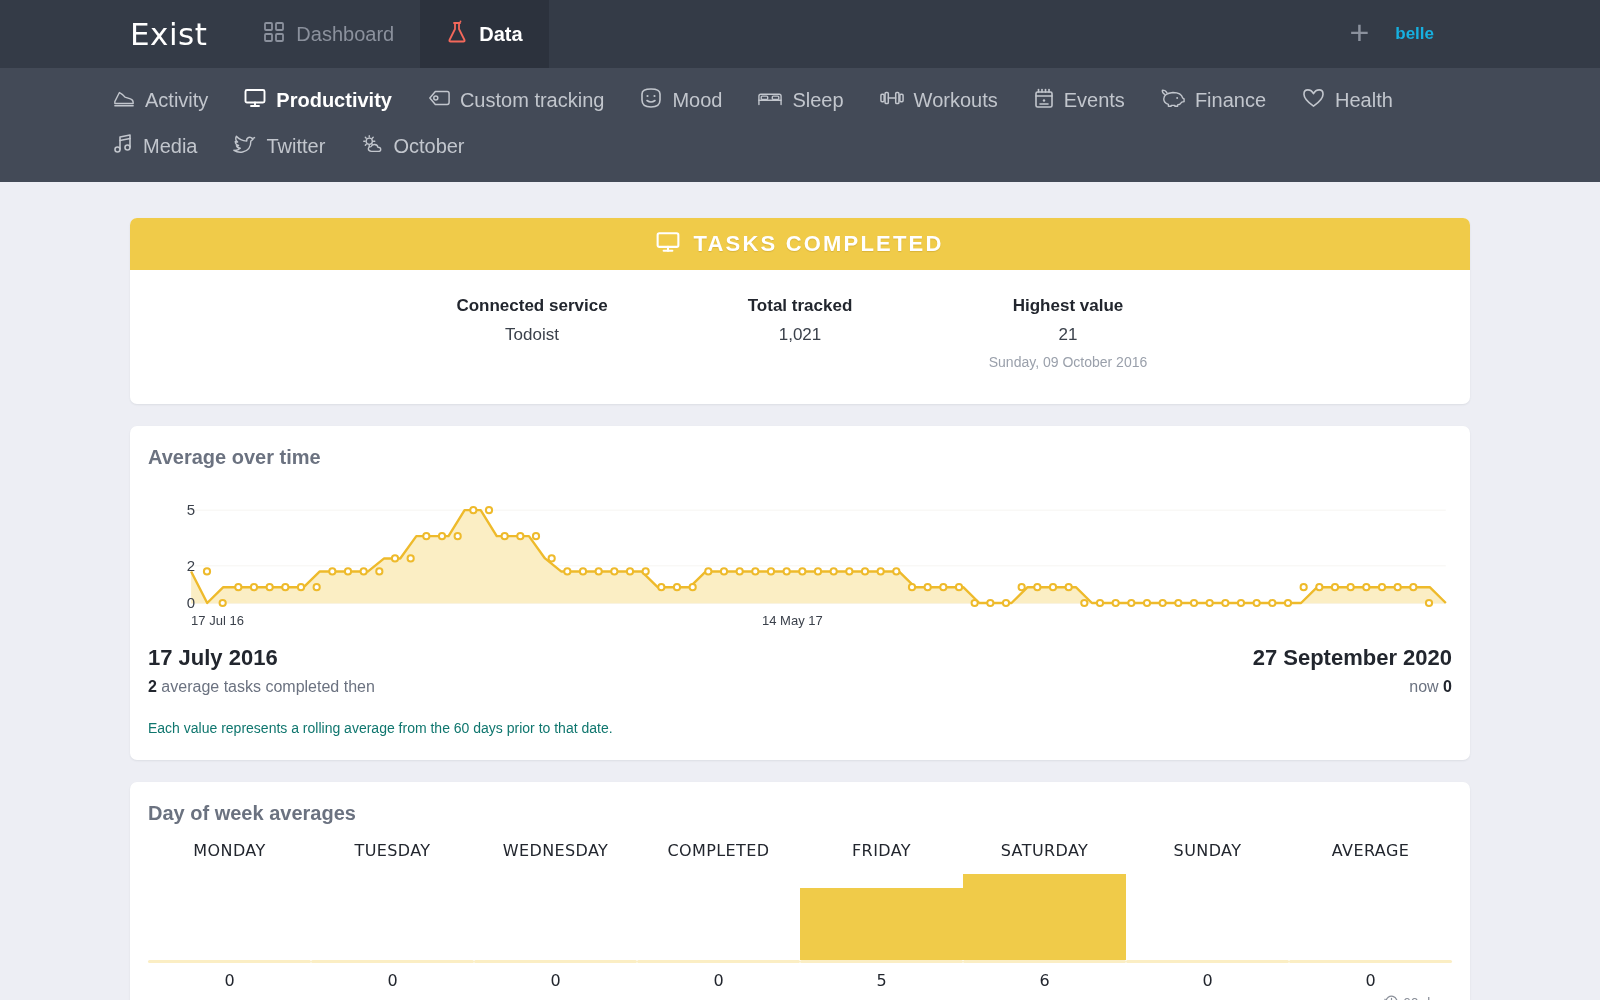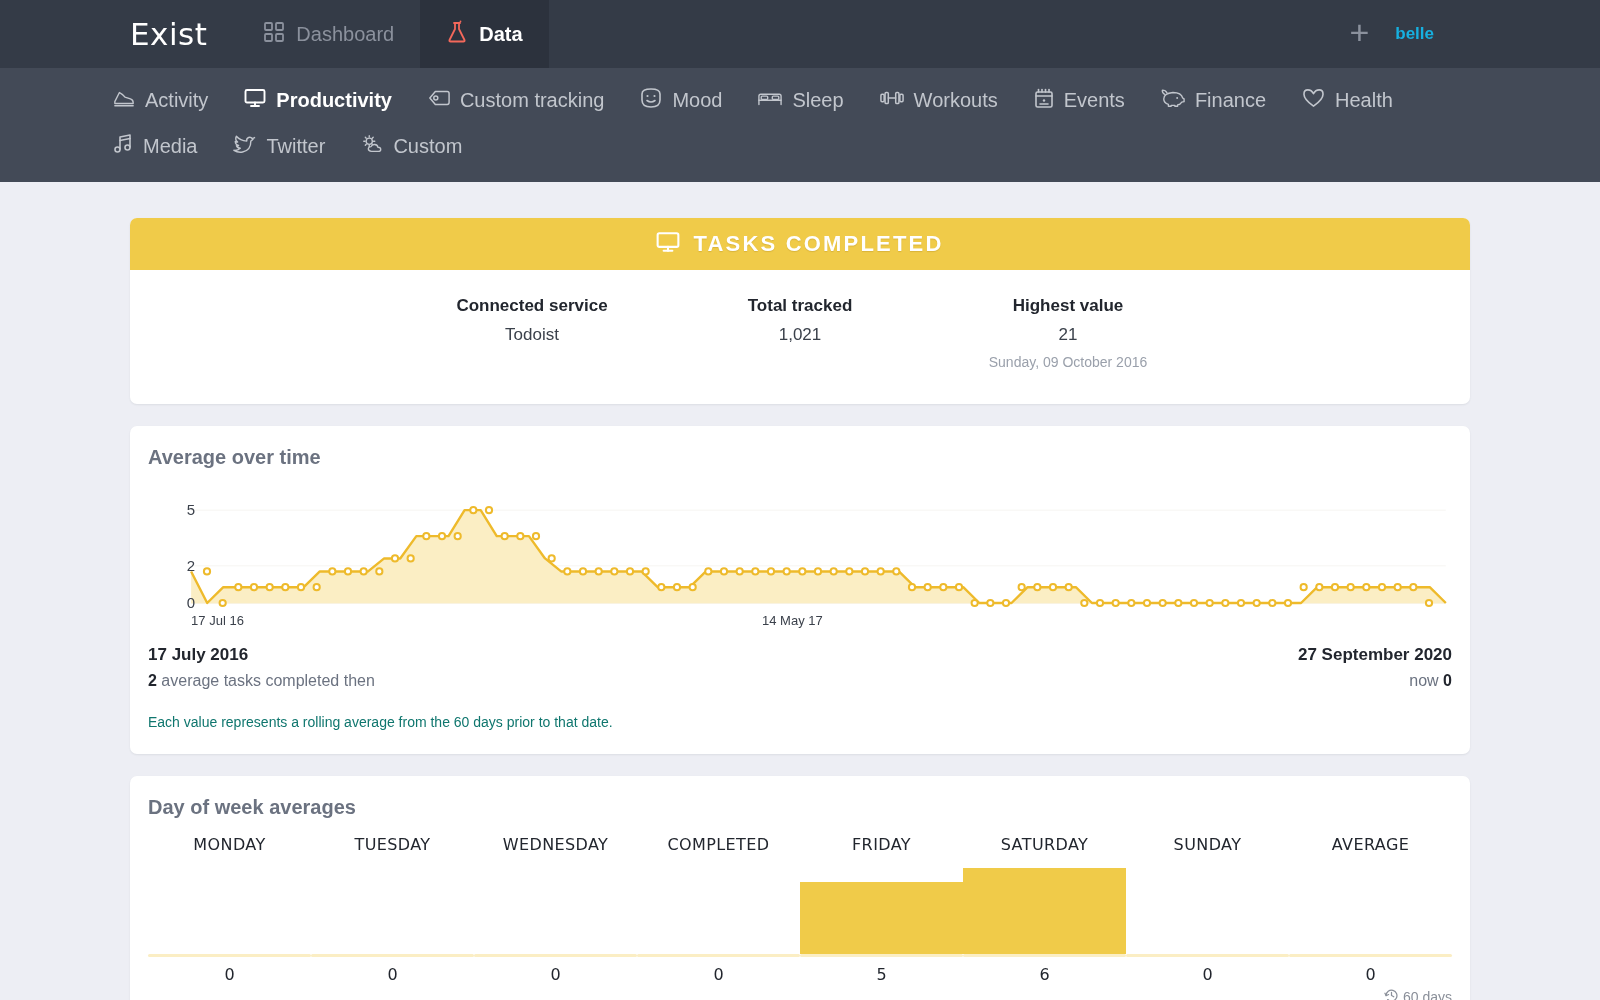--- a/index.html
+++ b/index.html
@@ -94,21 +94,21 @@
   .xaxis-dates { position: relative; height: 20px; margin-top: 2px; }
   .xaxis-dates span {
     position: absolute; font-size: 13px; color: #3b414b;
   }
 
   .range-row {
     display: flex; justify-content: space-between;
     padding: 12px 18px 0 18px;
   }
   .range-col.right { text-align: right; }
-  .range-date { font-size: 17px; font-weight: bold; color: #22262e; }
+  .range-date { font-size: 22px; font-weight: bold; color: #22262e; }
   .range-desc { font-size: 16px; color: #6b7280; margin-top: 7px; }
   .range-desc b { color: #22262e; }
   .chart-note {
     font-size: 14px; color: #0f766e;
     padding: 24px 18px 24px 18px;
   }
 
   
   .dow-grid {
     display: flex; padding: 16px 18px 0 18px; align-items: flex-end;
@@ -315,21 +315,21 @@
             <line x1="9" y1="11.6" x2="9" y2="13"></line>
           <line x1="3" y1="7" x2="4.4" y2="7"></line>
             <line x1="13.6" y1="7" x2="15" y2="7"></line>
           <line x1="4.7" y1="2.7" x2="5.7" y2="3.7"></line>
             <line x1="12.3" y1="10.3" x2="13.3" y2="11.3"></line>
           <line x1="4.7" y1="11.3" x2="5.7" y2="10.3"></line>
             <line x1="12.3" y1="3.7" x2="13.3" y2="2.7"></line>
           <path d="M11.5 18 Q8 18 8 15.3 Q8 12.8 11 12.9 Q11.8 10.3 15 10.6 Q18.2 11 18.4 13.6 Q21.5 13.6 21.5 15.9 Q21.5 18 18.8 18 Z" fill="#434a57"></path>
         </svg>
       </span>
-      <span>Custom</span>
+      <span>October</span>
     </div>
   </div>
 </div>
 
 <div class="page">
 
   <div class="card">
     <div class="card-header">
       <span>
         <svg width="24" height="22" viewBox="0 0 22 20" fill="none" stroke="#ffffff" stroke-width="1.9" stroke-linecap="round" stroke-linejoin="round">

